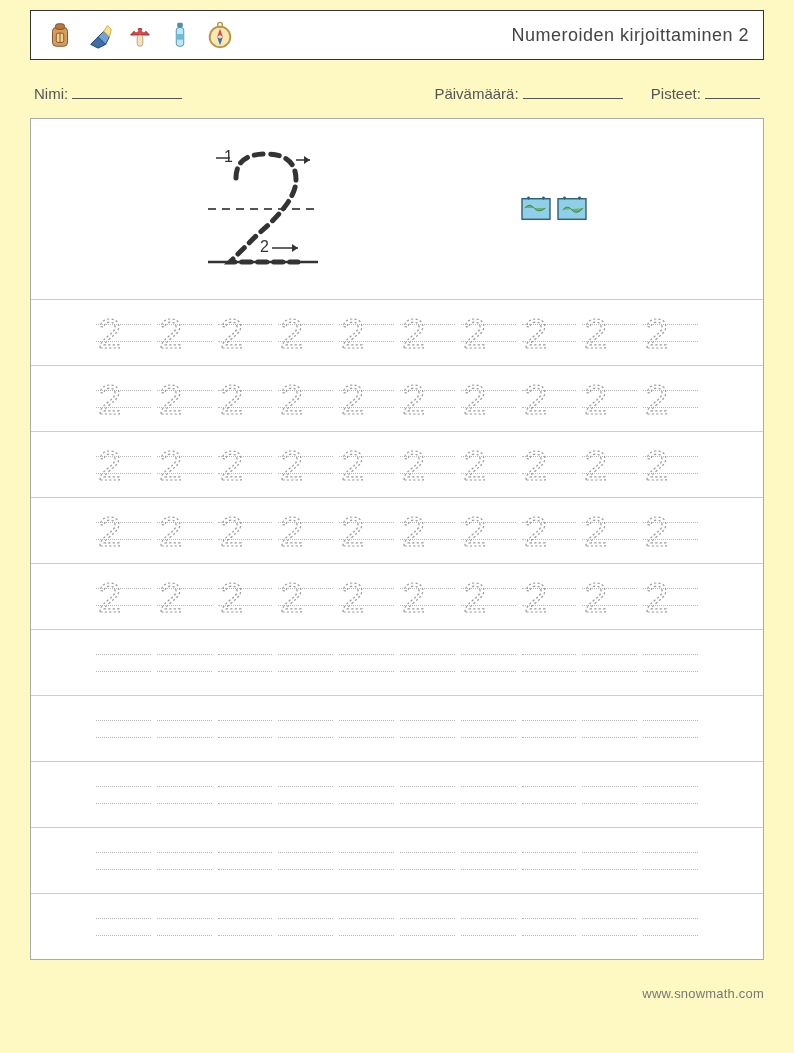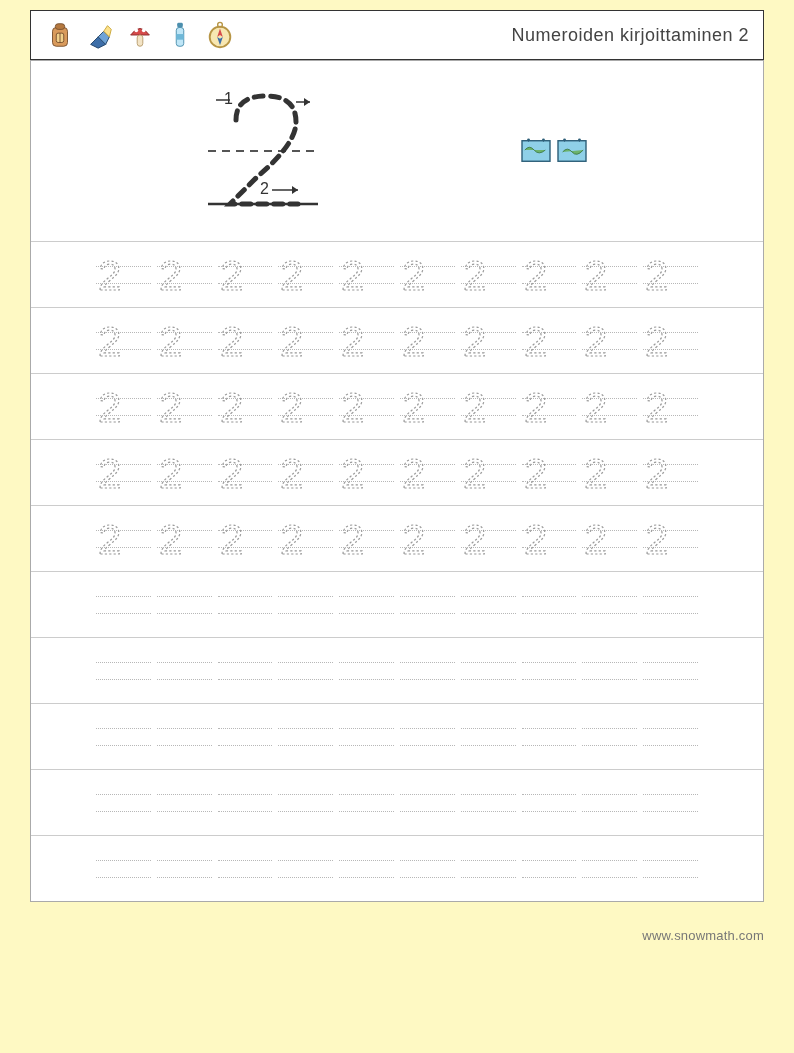--- a/index.html
+++ b/index.html
@@ -160,20 +160,29 @@
       <svg class="hicon" viewBox="0 0 32 32">
         <circle cx="16" cy="18" r="11" fill="#f7e7b2" stroke="#b79545" stroke-width="2"></circle>
         <circle cx="16" cy="5" r="2.5" fill="none" stroke="#b79545" stroke-width="1.5"></circle>
         <polygon points="16,9 19,18 16,16 13,18" fill="#d64b4b"></polygon>
         <polygon points="16,27 13,18 16,20 19,18" fill="#3d6ea8"></polygon>
       </svg>
     </div>
     <div class="worksheet-title">Numeroiden kirjoittaminen 2</div>
   </div>
 
+  <div class="meta-line">
+    <div class="meta-left">
+      <span><span>Nimi:</span> <span class="blank name"></span></span>
+    </div>
+    <div class="meta-right">
+      <span><span>Päivämäärä:</span> <span class="blank date"></span></span>
+      <span><span>Pisteet:</span> <span class="blank score"></span></span>
+    </div>
+  </div>
 
   <div class="sheet">
     <div class="intro">
 
       <svg class="big-two" viewBox="0 0 130 130">
 
         <line x1="10" y1="65" x2="120" y2="65" stroke="#555" stroke-width="2" stroke-dasharray="8 6"></line>
 
         <line x1="10" y1="118" x2="120" y2="118" stroke="#333" stroke-width="2.5"></line>
 

